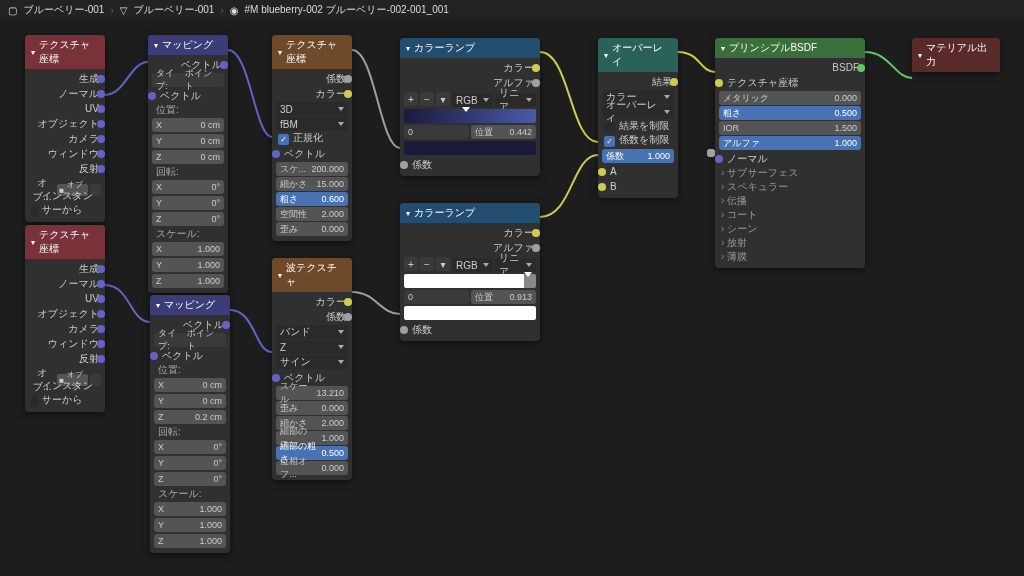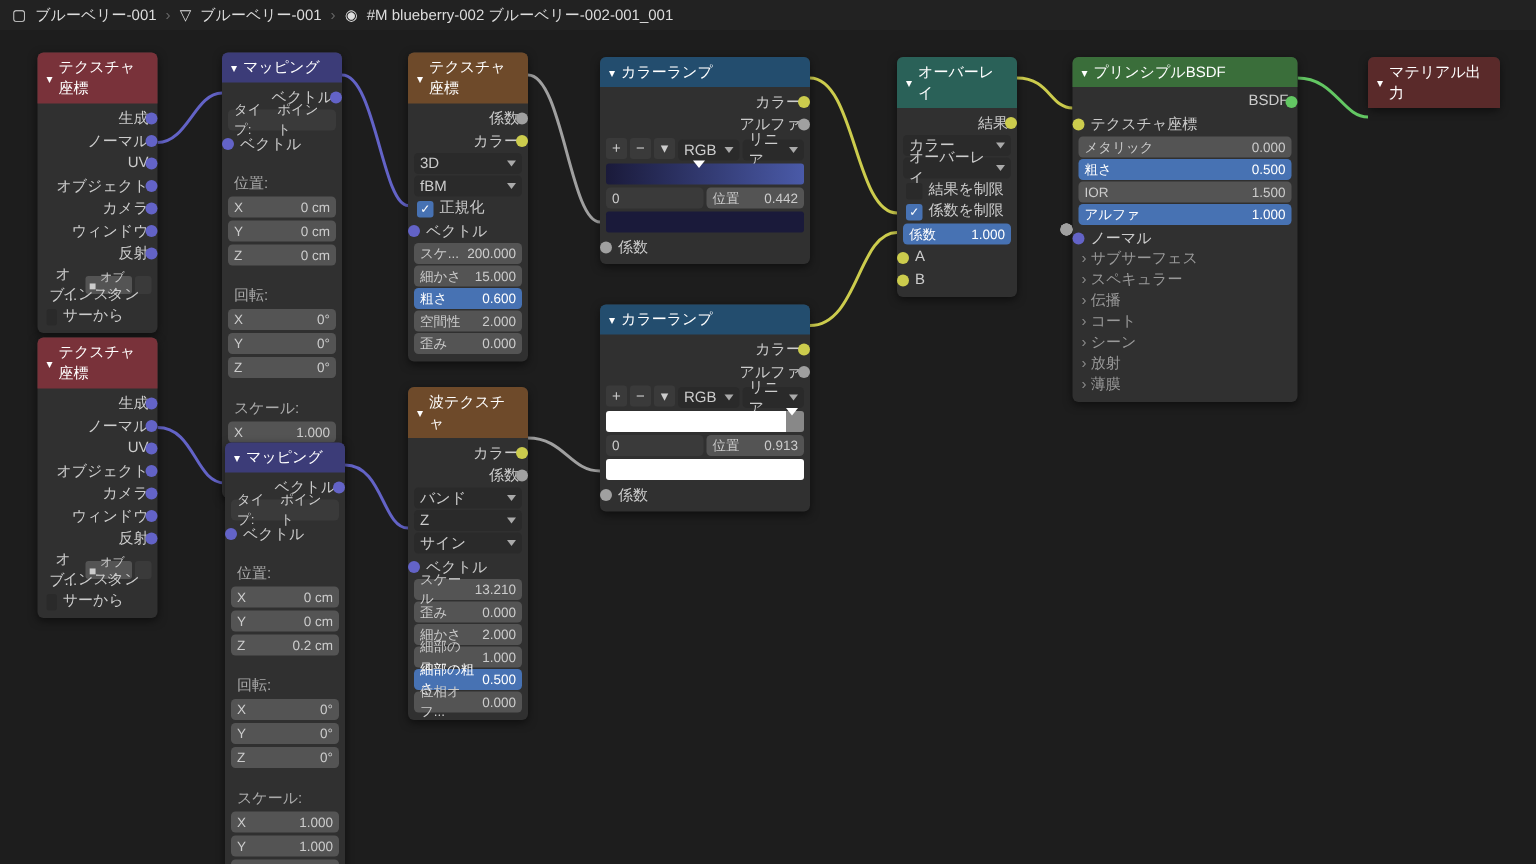--- a/index.html
+++ b/index.html
@@ -16,21 +16,21 @@
   .hdr-purple { background: #3c3c78; }
   .hdr-orange { background: #6e4a2a; }
   .hdr-blue { background: #234d6e; }
   .hdr-teal { background: #2a6158; }
   .hdr-green { background: #3a6e3a; }
   .hdr-darkred { background: #5a2a2a; }
   .node-body { padding: 2px 4px 4px; }
   .row { display: flex; align-items: center; justify-content: space-between; height: 15px; padding: 0 2px; position: relative; }
   .row.right { justify-content: flex-end; }
   .row.left { justify-content: flex-start; padding-left: 8px; }
-  .grp { color: #aaa; padding-left: 4px; height: 14px; line-height: 14px; margin-top: 13px; }
+  .grp { color: #aaa; padding-left: 4px; height: 14px; line-height: 14px; }
   .field { display: flex; align-items: center; background: #545454; border-radius: 3px; height: 14px; margin: 1px 0; padding: 0 4px; justify-content: space-between; }
   .field.dark { background: #3a3a3a; }
   .field.blue { background: #4772b3; color: #fff; }
   .field span { font-size: 9px; }
   .dropdown { background: #2a2a2a; border-radius: 3px; height: 14px; display: flex; align-items: center; justify-content: space-between; padding: 0 4px; margin: 1px 0; }
   .dropdown::after { content: ""; border-left: 3px solid transparent; border-right: 3px solid transparent; border-top: 4px solid #aaa; }
   .xyz { display: flex; flex-direction: column; }
   .xyz .field { font-size: 9px; }
   .checkbox-row { display: flex; align-items: flex-end; gap: 4px; padding: 1px 2px; height: 14px; }
   .cb { width: 11px; height: 11px; background: #4772b3; border-radius: 2px; display: flex; align-items: center; justify-content: center; color: #fff; font-size: 8px; }

